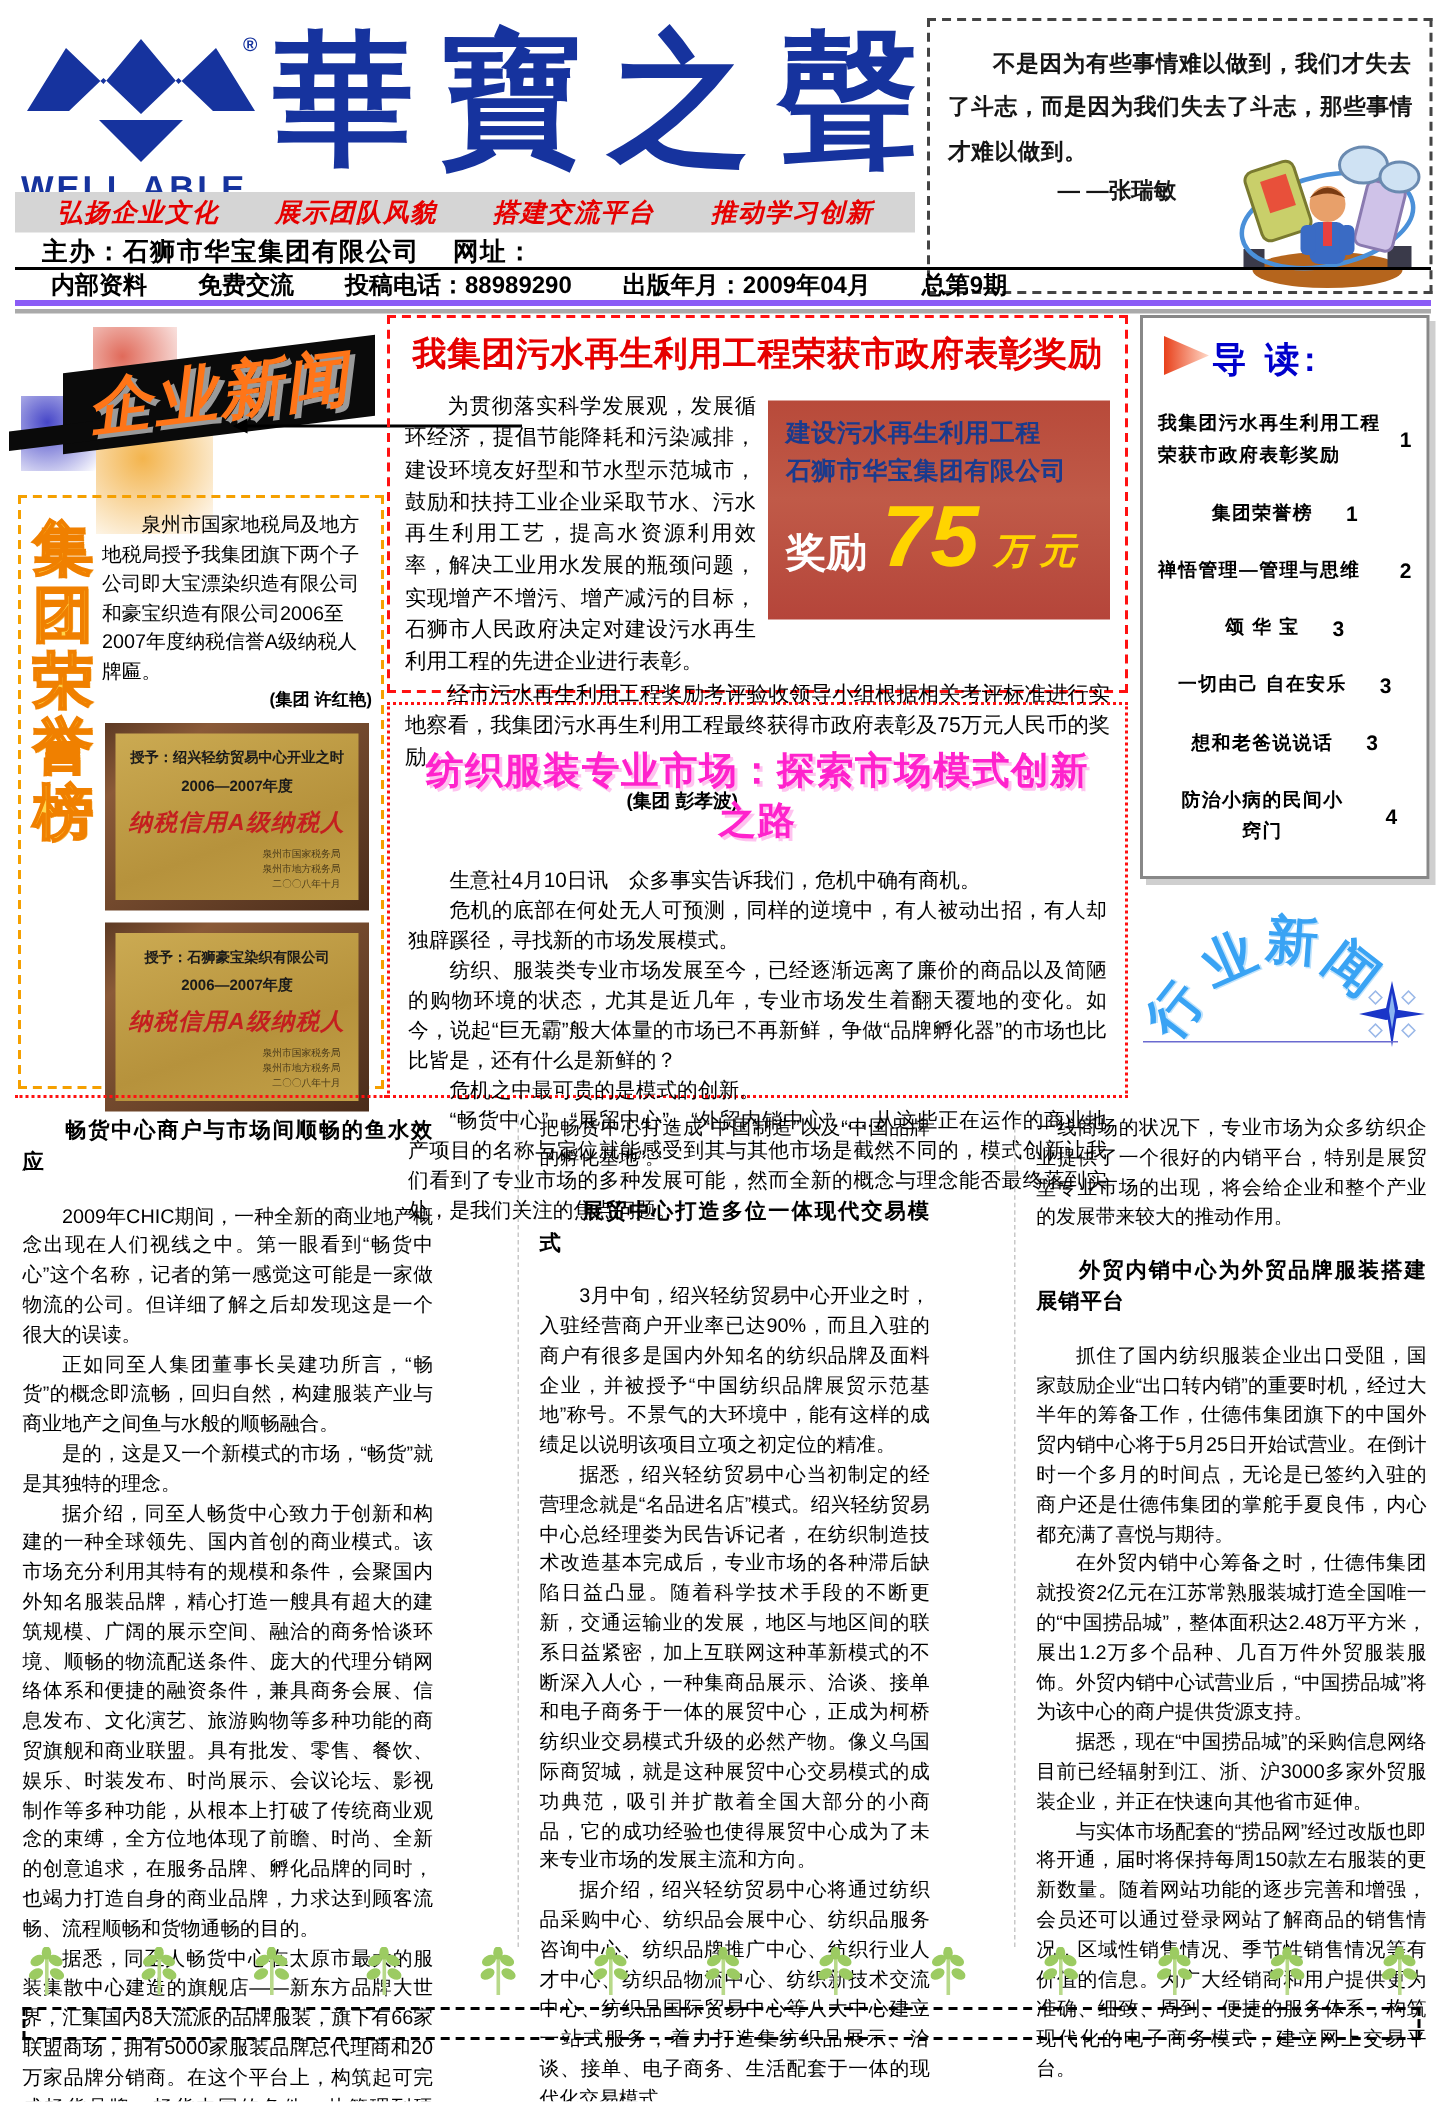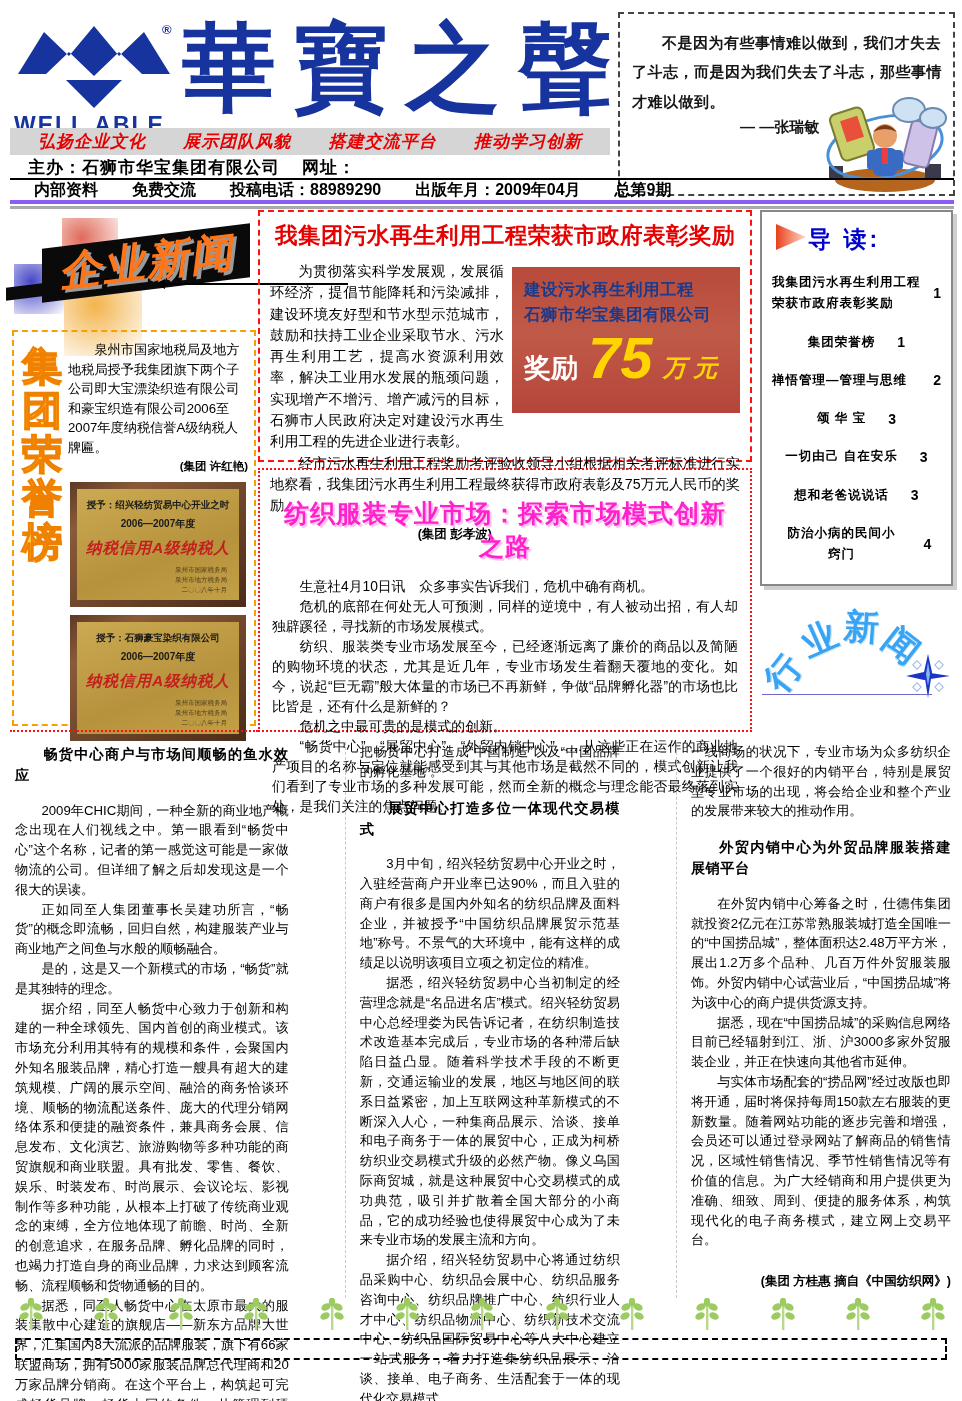--- a/index.html
+++ b/index.html
@@ -11,21 +11,21 @@
   .logo-block { position:absolute; left:14px; top:22px; width:165px; }
   .logo-eagle { display:block; }
   .logo-reg { position:absolute; left:148px; top:0; font-size:13px; font-weight:bold; color:#16339e; }
   .logo-text { display:block; margin-top:4px; font-size:23px; font-weight:bold; color:#16339e; letter-spacing:2px; }
   .masthead-title { position:absolute; left:182px; top:8px; width:430px; display:flex; justify-content:space-between;
       font-family:"DejaVu Serif","Liberation Serif",serif; font-weight:900; font-size:94px; line-height:118px; color:#16339e; }
   .masthead-title span { display:inline-block; transform:scaleY(1.02); }
 
   .quote-box { position:absolute; left:618px; top:12px; width:337px; height:184px; border:2px dashed #444; padding:14px 10px 4px 12px; }
   .quote-text { font-size:15px; line-height:1.95; font-weight:bold; color:#151515; text-indent:2em; letter-spacing:0.5px; }
-  .quote-attr { margin-top:2px; margin-left:108px; font-size:15px; font-weight:bold; color:#151515; }
+  .quote-attr { margin-top:2px; margin-left:73px; font-size:15px; font-weight:bold; color:#151515; }
   .quote-cartoon { position:absolute; right:4px; bottom:2px; }
 
   .slogan-bar { position:absolute; left:10px; top:128px; width:600px; height:27px; background:#d5d5d5;
       display:flex; align-items:center; justify-content:space-between; padding:0 28px; }
   .slogan-bar span { color:#e60000; font-weight:bold; font-style:italic; font-size:17px; letter-spacing:1px; }
 
   .pub-line { position:absolute; left:10px; top:157px; width:944px; height:23px; border-bottom:2px solid #000;
       font-size:17px; font-weight:bold; color:#000; display:flex; align-items:center; padding-left:18px; letter-spacing:1px; }
   .pub-line .url { font-family:"Liberation Mono","DejaVu Sans Mono",monospace; letter-spacing:2px; margin-left:6px; }
   .info-line { position:absolute; left:10px; top:181px; width:944px; height:23px; border-bottom:4px solid #8b5cf6;
@@ -330,20 +330,21 @@
       <p class="cont">把畅货中心打造成“中国制造”以及“中国品牌的孵化基地”。</p>
       <h3>展贸中心打造多位一体现代交易模式</h3>
       <p>3月中旬，绍兴轻纺贸易中心开业之时，入驻经营商户开业率已达90%，而且入驻的商户有很多是国内外知名的纺织品牌及面料企业，并被授予“中国纺织品牌展贸示范基地”称号。不景气的大环境中，能有这样的成绩足以说明该项目立项之初定位的精准。</p>
       <p>据悉，绍兴轻纺贸易中心当初制定的经营理念就是“名品进名店”模式。绍兴轻纺贸易中心总经理娄为民告诉记者，在纺织制造技术改造基本完成后，专业市场的各种滞后缺陷日益凸显。随着科学技术手段的不断更新，交通运输业的发展，地区与地区间的联系日益紧密，加上互联网这种革新模式的不断深入人心，一种集商品展示、洽谈、接单和电子商务于一体的展贸中心，正成为柯桥纺织业交易模式升级的必然产物。像义乌国际商贸城，就是这种展贸中心交易模式的成功典范，吸引并扩散着全国大部分的小商品，它的成功经验也使得展贸中心成为了未来专业市场的发展主流和方向。</p>
       <p>据介绍，绍兴轻纺贸易中心将通过纺织品采购中心、纺织品会展中心、纺织品服务咨询中心、纺织品牌推广中心、纺织行业人才中心、纺织品物流中心、纺织新技术交流中心、纺织品国际贸易中心等八大中心建立一站式服务，着力打造集纺织品展示、洽谈、接单、电子商务、生活配套于一体的现代化交易模式。</p>
       <p>业内人士认为，内需市场为纺织业专业市场的发展提供了新的课题，在目前纺织业名品难以进入国内</p>
     </div>
     <div class="col">
       <p class="cont">一线商场的状况下，专业市场为众多纺织企业提供了一个很好的内销平台，特别是展贸型专业市场的出现，将会给企业和整个产业的发展带来较大的推动作用。</p>
       <h3>外贸内销中心为外贸品牌服装搭建展销平台</h3>
+      <p>抓住了国内纺织服装企业出口受阻，国家鼓励企业“出口转内销”的重要时机，经过大半年的筹备工作，仕德伟集团旗下的中国外贸内销中心将于5月25日开始试营业。在倒计时一个多月的时间点，无论是已签约入驻的商户还是仕德伟集团的掌舵手夏良伟，内心都充满了喜悦与期待。</p>
       <p>在外贸内销中心筹备之时，仕德伟集团就投资2亿元在江苏常熟服装城打造全国唯一的“中国捞品城”，整体面积达2.48万平方米，展出1.2万多个品种、几百万件外贸服装服饰。外贸内销中心试营业后，“中国捞品城”将为该中心的商户提供货源支持。</p>
       <p>据悉，现在“中国捞品城”的采购信息网络目前已经辐射到江、浙、沪3000多家外贸服装企业，并正在快速向其他省市延伸。</p>
       <p>与实体市场配套的“捞品网”经过改版也即将开通，届时将保持每周150款左右服装的更新数量。随着网站功能的逐步完善和增强，会员还可以通过登录网站了解商品的销售情况，区域性销售情况、季节性销售情况等有价值的信息。为广大经销商和用户提供更为准确、细致、周到、便捷的服务体系，构筑现代化的电子商务模式，建立网上交易平台。</p>
       <div class="byline">(集团 方桂惠 摘自《中国纺织网》)</div>
     </div>
   </div>
 
   <div class="plants">
     <svg width="26" height="32" viewBox="0 0 26 32">
         <g fill="#9ccb62">

